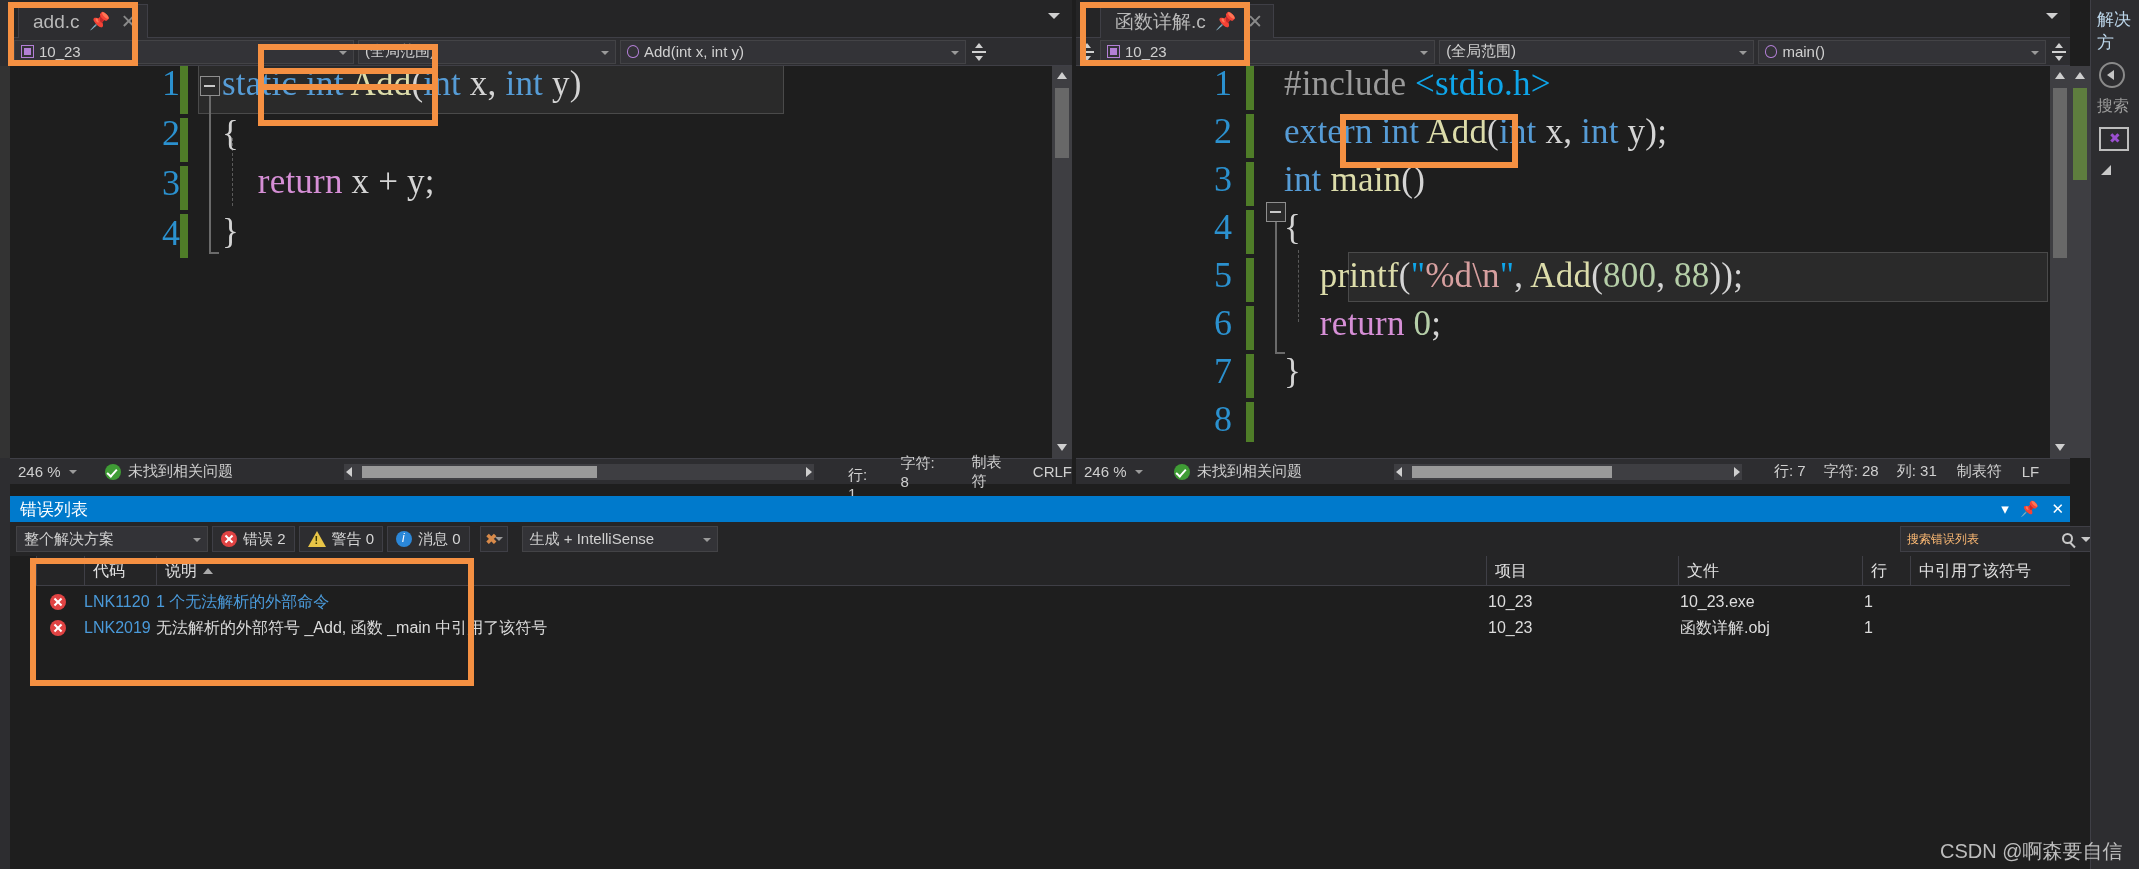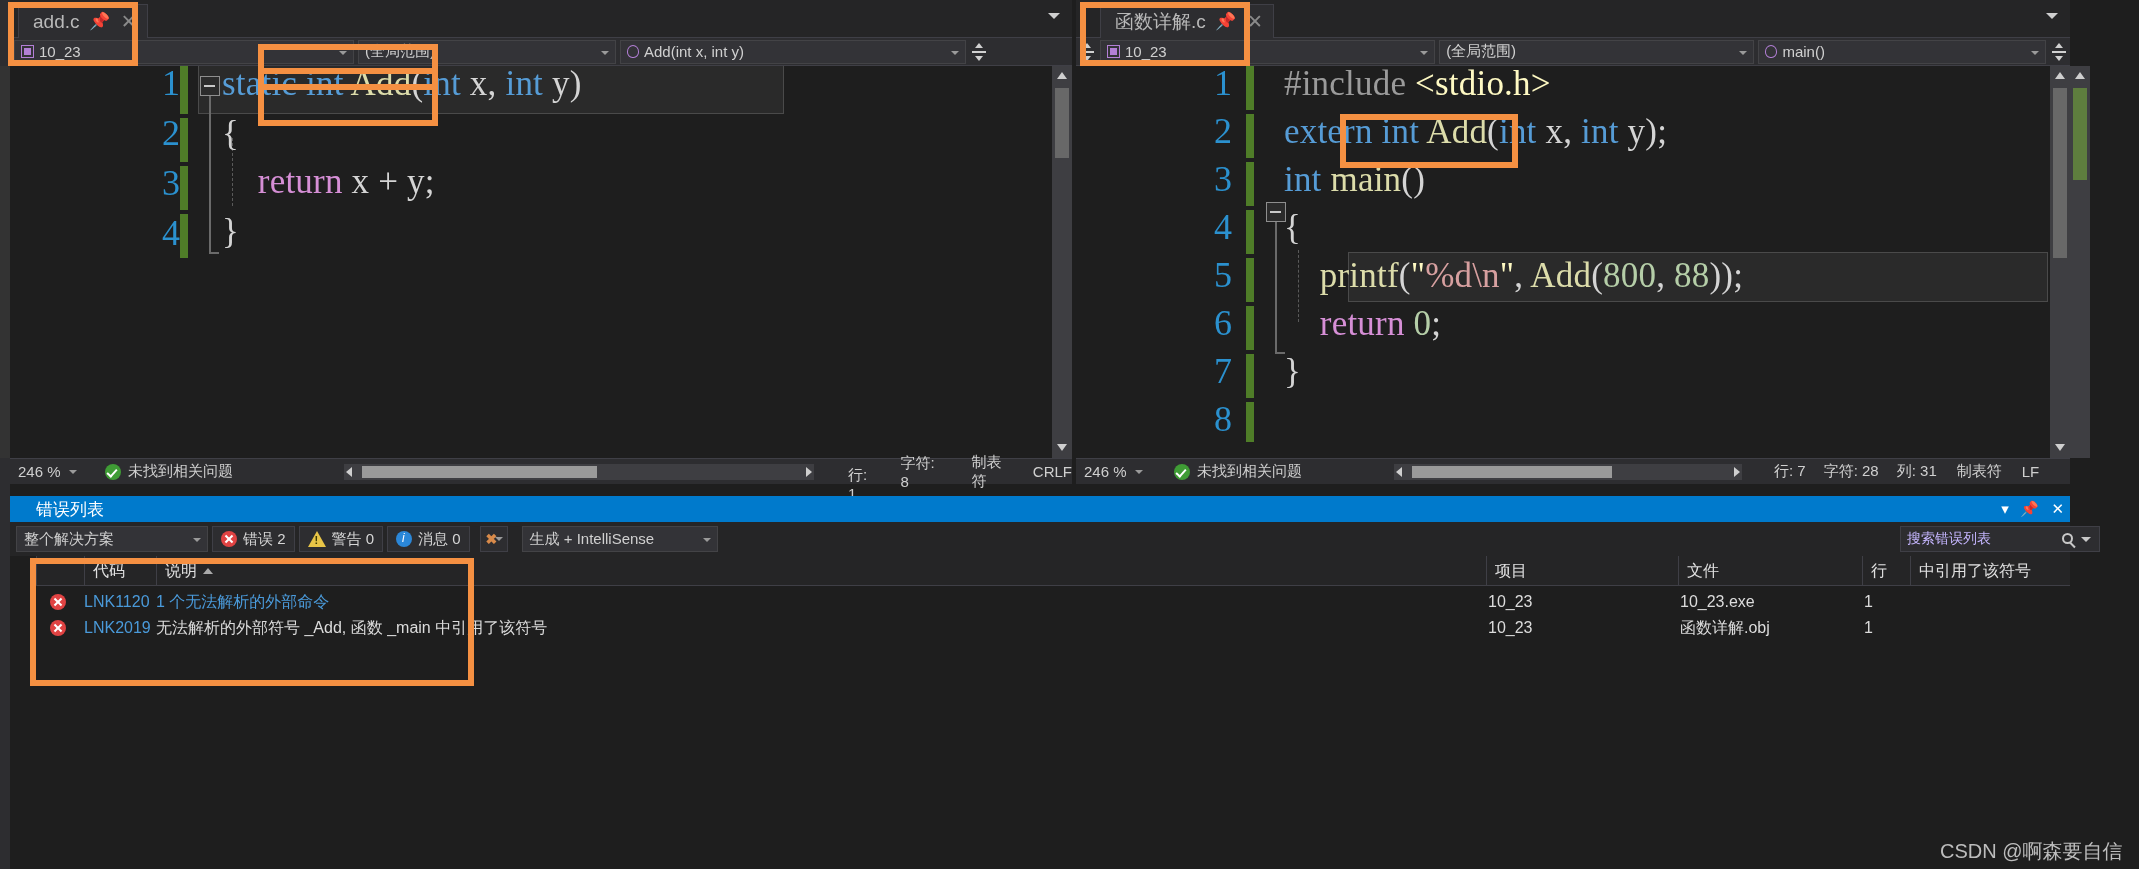--- a/index.html
+++ b/index.html
@@ -137,21 +137,21 @@
     font-family: "Liberation Serif", serif;
     font-size: 35px;
     white-space: pre;
     letter-spacing: 0.2px;
   }
   .k-blue   { color: #569cd6; }
   .k-yellow { color: #dcdcaa; }
   .k-purple { color: #d68fd6; }
   .k-plain  { color: #d4d4d4; }
   .k-grey   { color: #9b9b9b; }
-  .k-str    { color: #fef9c3; }
+  .k-str    { color: #0ea5e9; }
   .k-esc    { color: #d7a0a0; }
   .k-num    { color: #b5cea8; }
   .k-punct  { color: #d4d4d4; }
 
   .fold {
     position: absolute;
     width: 20px; height: 20px;
     border: 1.6px solid #8e8e8e;
     background: #2b2b2b;
   }
@@ -227,21 +227,21 @@
     position: absolute; top: 3px; width: 0; height: 0;
     border-top: 5px solid transparent; border-bottom: 5px solid transparent;
   }
 
   
   .panel-title {
     position: absolute;
     background: #007acc;
     display: flex; align-items: center;
     color: #fff; font-size: 17px;
-    padding-left: 26px;
+    padding-left: 10px;
   }
   .panel-title .pt-right {
     position: absolute; right: 6px; top: 0; bottom: 0;
     display: flex; align-items: center; gap: 12px;
     color: #fff; font-size: 15px;
   }
   .panel-toolbar {
     position: absolute;
     background: #252526;
     display: flex; align-items: center;
@@ -303,21 +303,21 @@
   }
   .ic-filter .c {
     position:absolute; right:4px; top:10px;
     width:0;height:0;border-left:4px solid transparent;border-right:4px solid transparent;border-top:4px solid #9a9a9a;
   }
   .searchbox {
     position: absolute; height: 26px;
     background: #2d2d30; border: 1px solid #3f3f46;
     display: flex; align-items: center;
     padding: 0 6px; gap: 6px;
-    font-size: 14px; color: #c4b5fd;
+    font-size: 12px; color: #fdba74;
   }
   .mag {
     width: 11px; height: 11px; border: 2px solid #c8c8c8;
     border-radius: 50%; position: relative; flex:0 0 auto;
   }
   .mag:after {
     content:""; position:absolute; right:-5px; bottom:-4px;
     width:7px; height:2px; background:#c8c8c8; transform: rotate(45deg);
   }
   .ehead {
@@ -648,20 +648,29 @@
   <div class="erow" style="left:36px; top:614px; width:2034px;">
     <span class="ic-err" style="position:absolute; left:14px; top:6px;"></span>
     <span class="ecell" style="left:48px; width:72px; color:#4a9ada;">LNK2019</span>
     <span class="ecell" style="left:120px; width:1320px; color:#dcdcdc;">无法解析的外部符号 _Add, 函数 _main 中引用了该符号</span>
     <span class="ecell" style="left:1452px; width:188px; color:#dcdcdc;">10_23</span>
     <span class="ecell" style="left:1644px; width:180px; color:#dcdcdc;">函数详解.obj</span>
     <span class="ecell" style="left:1828px; width:44px; color:#dcdcdc;">1</span>
     <span class="ecell" style="left:1876px; width:158px; color:#dcdcdc;"></span>
   </div>
 
+  <div class="rdock" style="left:2090px; top:0; width:49px; height:869px;">
+    <div class="rtitle">解决方</div>
+    <div style="margin:8px 0 0 8px;" class="circbtn">
+        <span class="arr"></span>
+      </div>
+    <div class="rsub">搜索</div>
+    <div class="vs-glyph" style="margin:10px 0 0 8px;"></div>
+    <div class="tri-sm" style="margin:14px 0 0 10px;"></div>
+  </div>
 
   <div class="vscroll" style="left:2070px; top:66px; width:20px; height:392px;">
     <div class="arrowbtn up" style="top:0;">
         <i></i>
       </div>
     <div class="thumb" style="top:22px; height:92px; background:#5e7d3e;"></div>
   </div>
 
   <div class="vscroll" style="left:0px; top:66px; width:10px; height:392px; background:#333;"></div>
 

